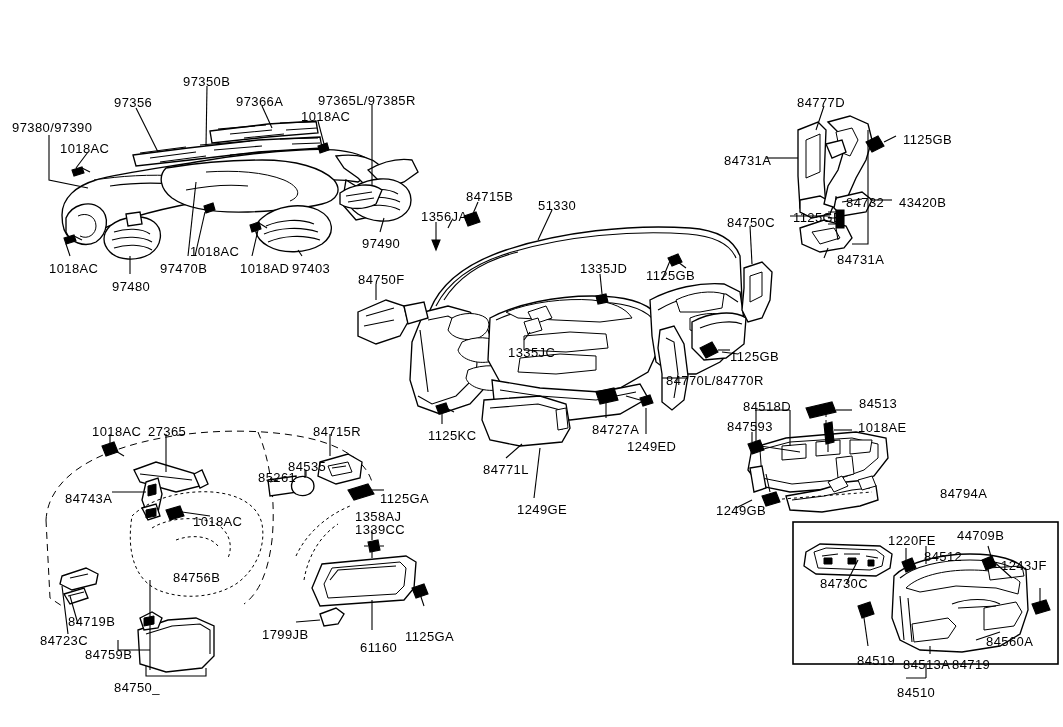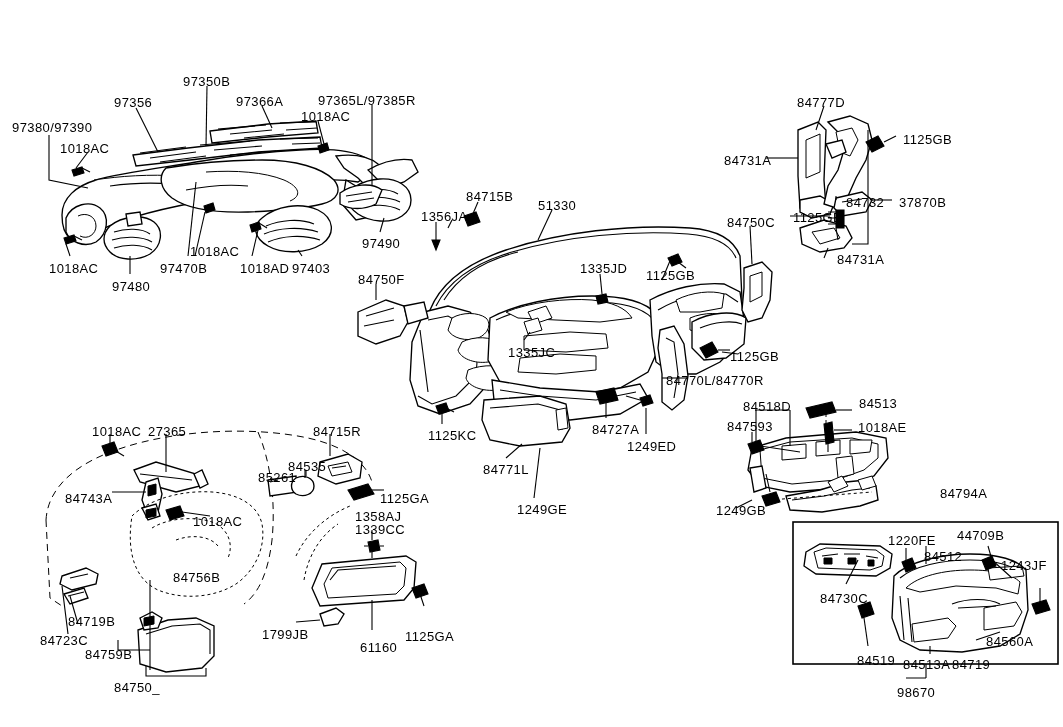--- a/index.html
+++ b/index.html
@@ -397,21 +397,21 @@
   <div class="lbl" style="left:483px;top:463px;">84771L</div>
   <div class="lbl" style="left:517px;top:503px;">1249GE</div>
   <div class="lbl" style="left:592px;top:423px;">84727A</div>
   <div class="lbl" style="left:627px;top:440px;">1249ED</div>
 
   <div class="lbl" style="left:797px;top:96px;">84777D</div>
   <div class="lbl" style="left:903px;top:133px;">1125GB</div>
   <div class="lbl" style="left:724px;top:154px;">84731A</div>
   <div class="lbl" style="left:793px;top:211px;">1125GB</div>
   <div class="lbl" style="left:846px;top:196px;">84732</div>
-  <div class="lbl" style="left:899px;top:196px;">37870B</div>
+  <div class="lbl" style="left:899px;top:196px;">43420B</div>
   <div class="lbl" style="left:837px;top:253px;">84731A</div>
 
   <div class="lbl" style="left:92px;top:425px;">1018AC</div>
   <div class="lbl" style="left:148px;top:425px;">27365</div>
   <div class="lbl" style="left:313px;top:425px;">84715R</div>
   <div class="lbl" style="left:288px;top:460px;">84535</div>
   <div class="lbl" style="left:258px;top:471px;">85261</div>
   <div class="lbl" style="left:380px;top:492px;">1125GA</div>
   <div class="lbl" style="left:65px;top:492px;">84743A</div>
   <div class="lbl" style="left:193px;top:515px;">1018AC</div>
@@ -430,20 +430,20 @@
   <div class="lbl" style="left:859px;top:397px;">84513</div>
   <div class="lbl" style="left:727px;top:420px;">847593</div>
   <div class="lbl" style="left:858px;top:421px;text-align:center;">1018AE</div>
   <div class="lbl" style="left:940px;top:487px;">84794A</div>
   <div class="lbl" style="left:716px;top:504px;">1249GB</div>
 
   <div class="lbl" style="left:888px;top:534px;text-align:right;">1220FE</div>
   <div class="lbl" style="left:957px;top:529px;">44709B</div>
   <div class="lbl" style="left:924px;top:550px;">84512</div>
   <div class="lbl" style="left:1001px;top:559px;">1243JF</div>
-  <div class="lbl" style="left:820px;top:592px;">84730C</div>
+  <div class="lbl" style="left:820px;top:577px;">84730C</div>
   <div class="lbl" style="left:857px;top:654px;">84519</div>
   <div class="lbl" style="left:903px;top:658px;">84513A</div>
   <div class="lbl" style="left:952px;top:658px;">84719</div>
   <div class="lbl" style="left:986px;top:635px;">84560A</div>
-  <div class="lbl" style="left:897px;top:686px;">98670</div>
+  <div class="lbl" style="left:897px;top:686px;">84510</div>
 
 </div>
 
 </body></html>

